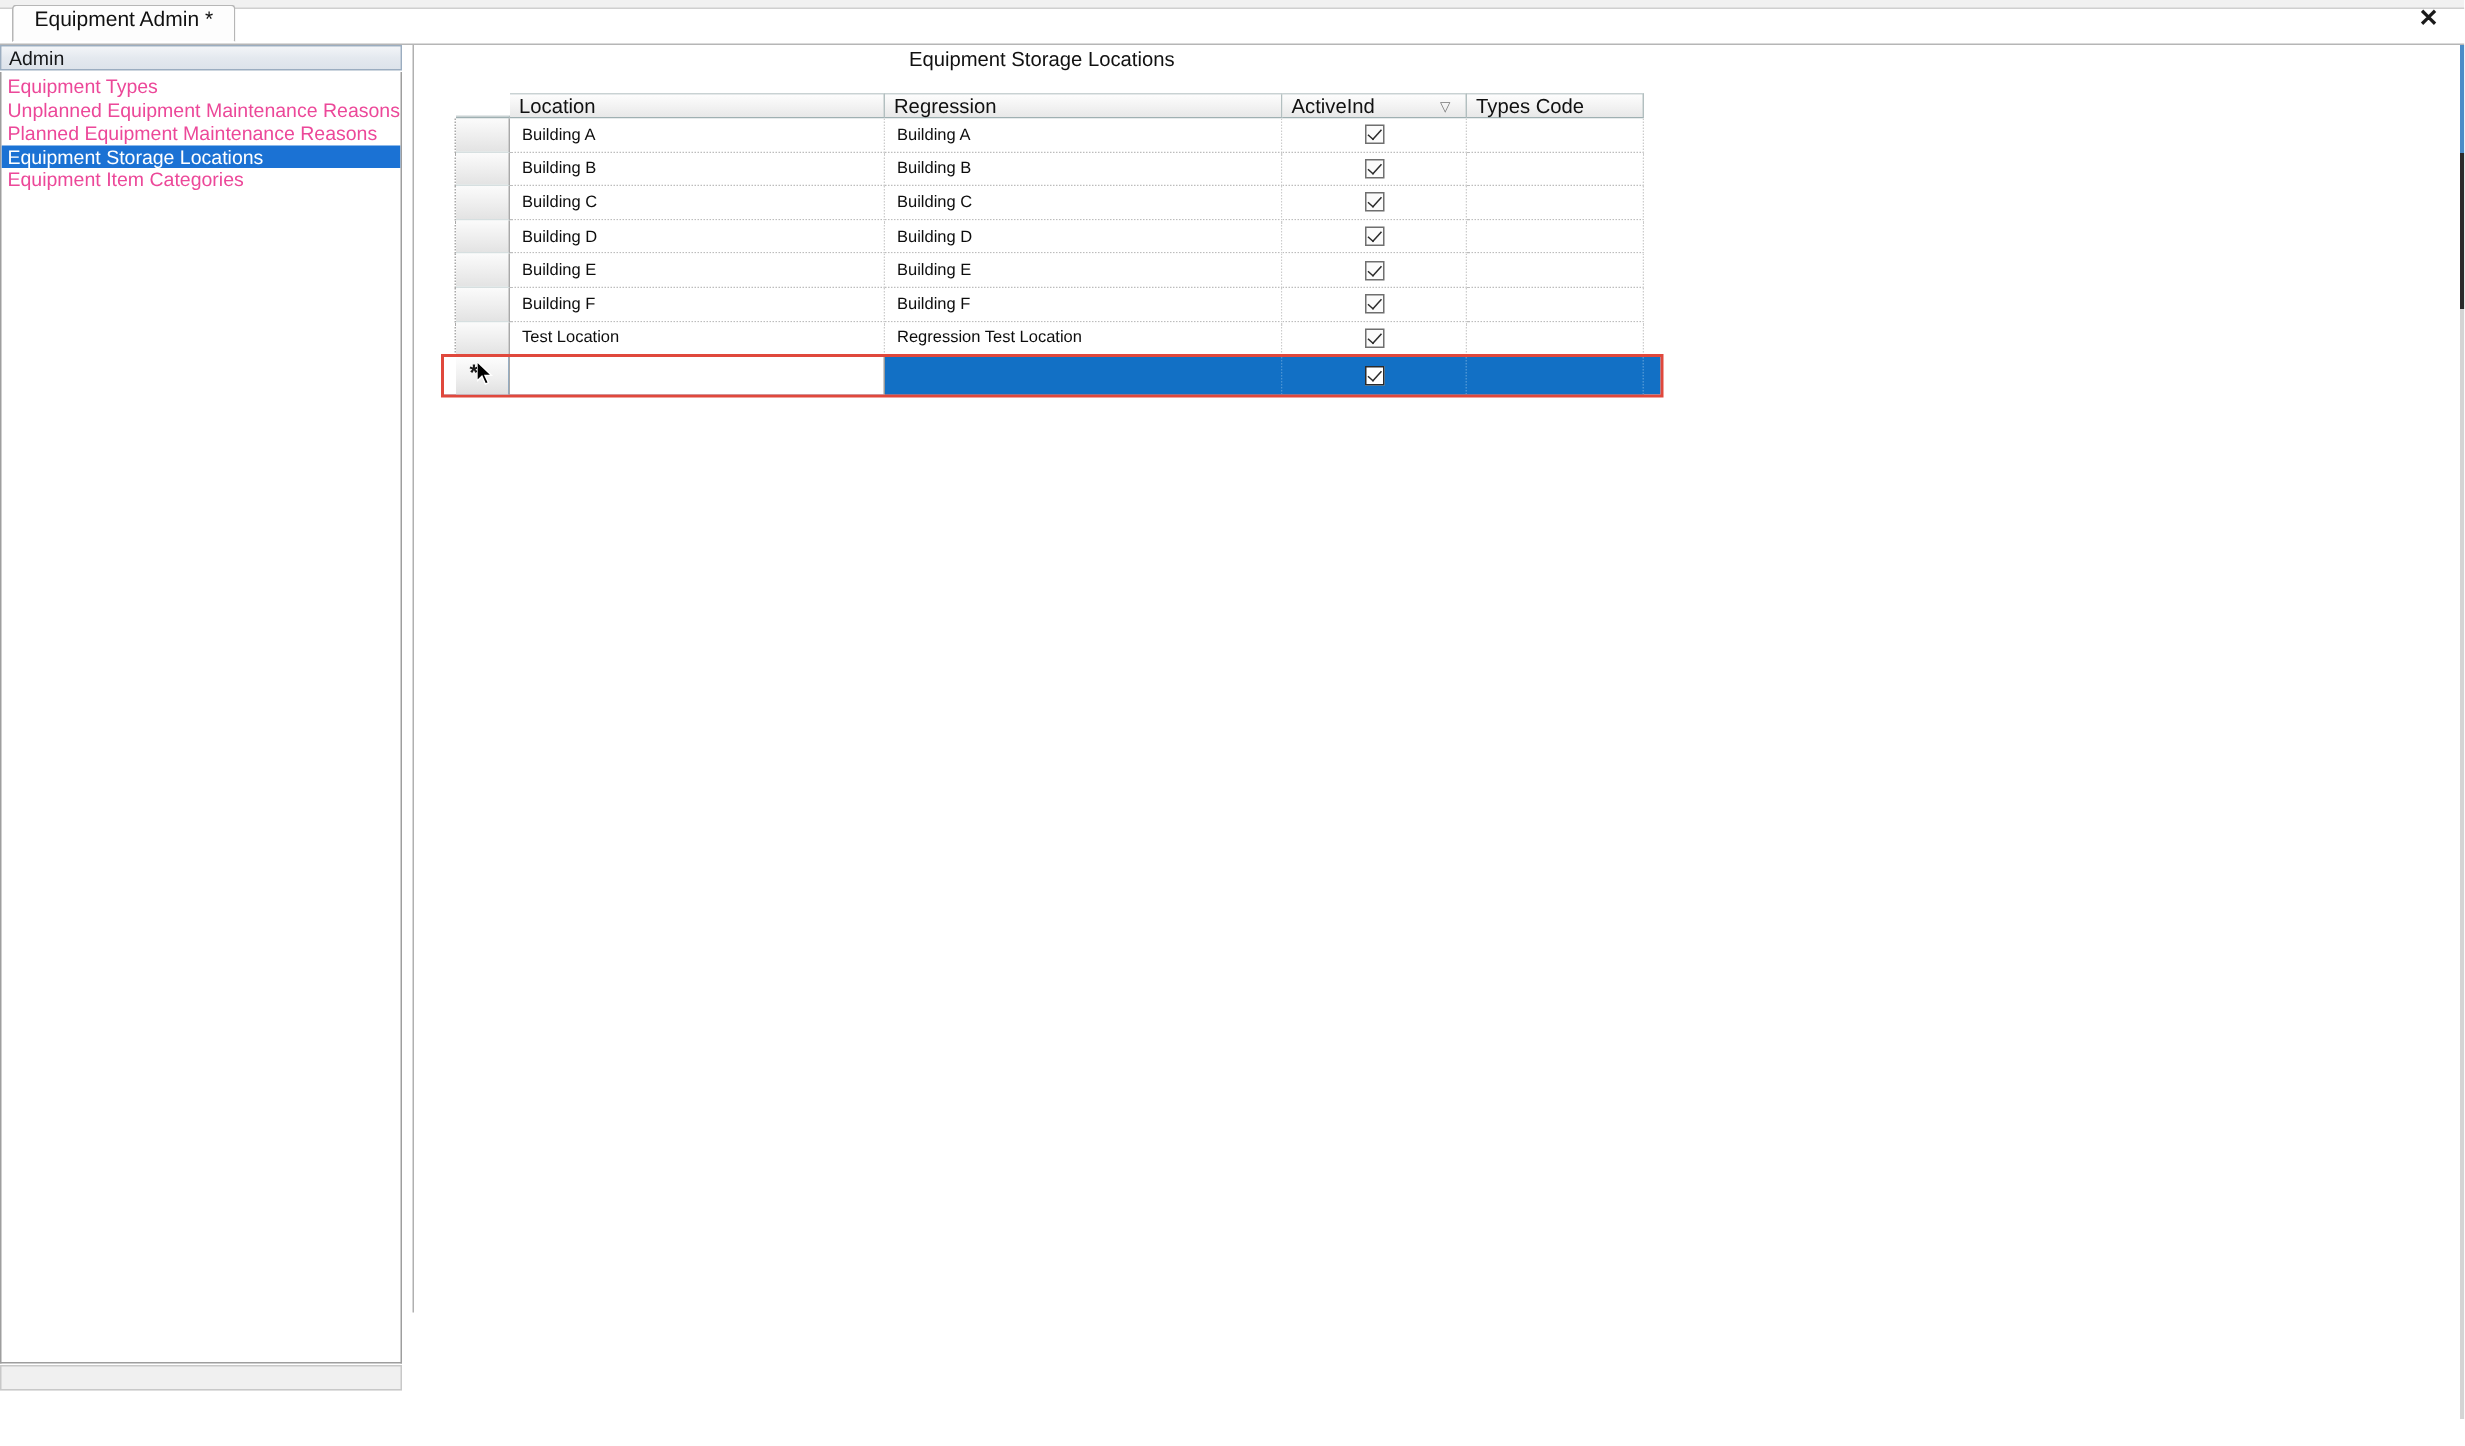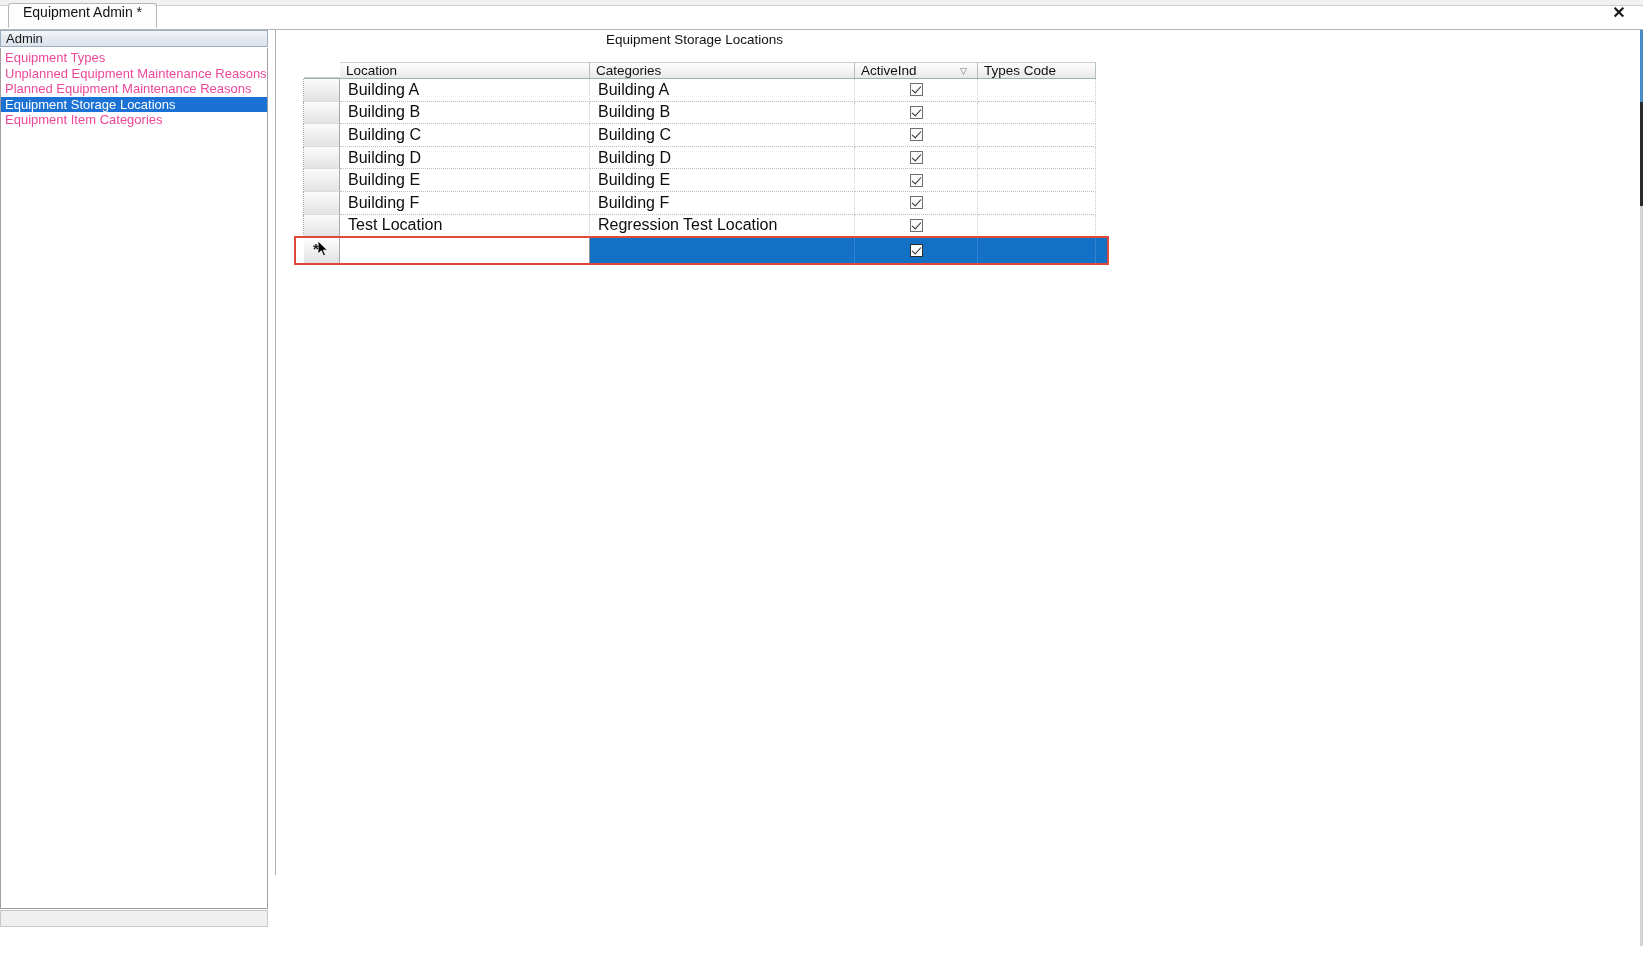--- a/index.html
+++ b/index.html
@@ -216,21 +216,21 @@
     font-size: 9px;
     color: #777;
   }
   .cell {
     border-bottom: 1px dotted #bdbdbd;
     border-right: 1px dotted #cccccc;
     box-sizing: border-box;
     display: flex;
     align-items: center;
     padding-left: 8px;
-    font-size: 16px;
+    font-size: 11px;
     color: #0d0d0d;
     background: #ffffff;
     white-space: nowrap;
     overflow: hidden;
     cursor: default;
   }
   .col-location { width: 250px; flex: 0 0 250px; }
   .col-description { width: 265px; flex: 0 0 265px; }
   .col-active { width: 123px; flex: 0 0 123px; justify-content: center; padding-left: 0; }
   .col-scan { width: 118px; flex: 0 0 118px; }
@@ -409,21 +409,21 @@
 
     <div class="grid">
 
       <div class="grid-header">
         <div class="gutter-head"></div>
         <div class="rowhead-head"></div>
         <div class="hcell col-location">
           <span>Location</span>
         </div>
         <div class="hcell col-description">
-          <span>Categories</span>
+          <span>Regression</span>
         </div>
         <div class="hcell col-active" style="justify-content:flex-start;padding-left:6px;">
           <span>ActiveInd</span>
           <span class="sort-glyph">▽</span>
         </div>
         <div class="hcell col-scan">
           <span>Types Code</span>
         </div>
       </div>
 

